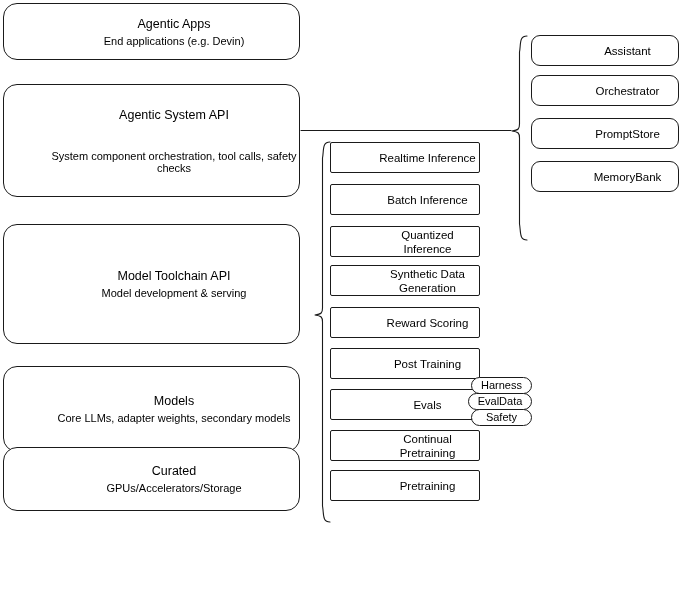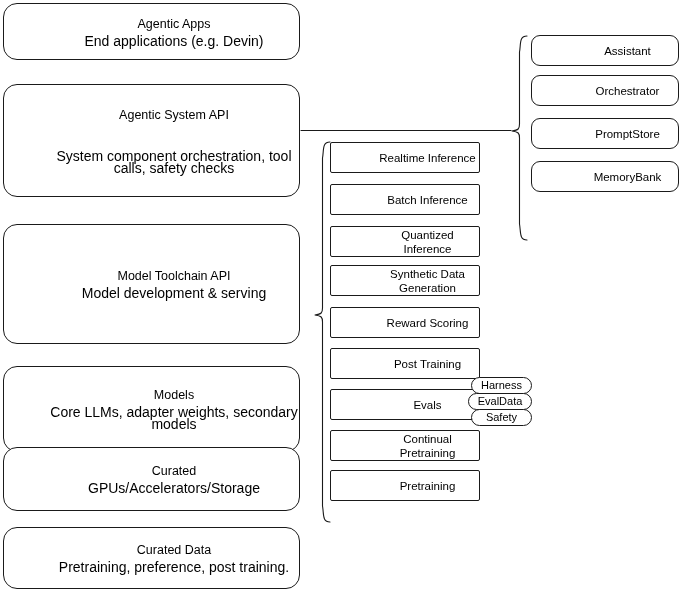--- a/index.html
+++ b/index.html
@@ -41,21 +41,21 @@
     left: 3px;
     width: 297px;
     border-radius: 14px;
   }
   .layer .title {
     font-size: 12.5px;
     line-height: 15px;
     color: #000;
   }
   .layer .subtitle {
-    font-size: 14px;
+    font-size: 11px;
     line-height: 12px;
     margin-top: 3px;
     color: #000;
   }
 
   
   .mid {
     left: 330px;
     width: 150px;
     height: 31px;
@@ -155,24 +155,20 @@
   <div class="box layer" style="top:366px; height:86px;">
     <div class="title">Models</div>
     <div class="subtitle">Core LLMs, adapter weights, secondary models</div>
   </div>
 
   <div class="box layer" style="top:447px; height:64px;">
     <div class="title">Curated</div>
     <div class="subtitle">GPUs/Accelerators/Storage</div>
   </div>
 
-  <div class="box layer" style="top:527px; height:62px;">
-    <div class="title">Curated Data</div>
-    <div class="subtitle">Pretraining, preference, post training.</div>
-  </div>
 
   <div class="box mid" style="top:142px;">
     <div class="label">Realtime Inference</div>
   </div>
   <div class="box mid" style="top:226px;">
     <div class="label">Quantized Inference</div>
   </div>
   <div class="box mid" style="top:184px;">
     <div class="label">Batch Inference</div>
   </div>

